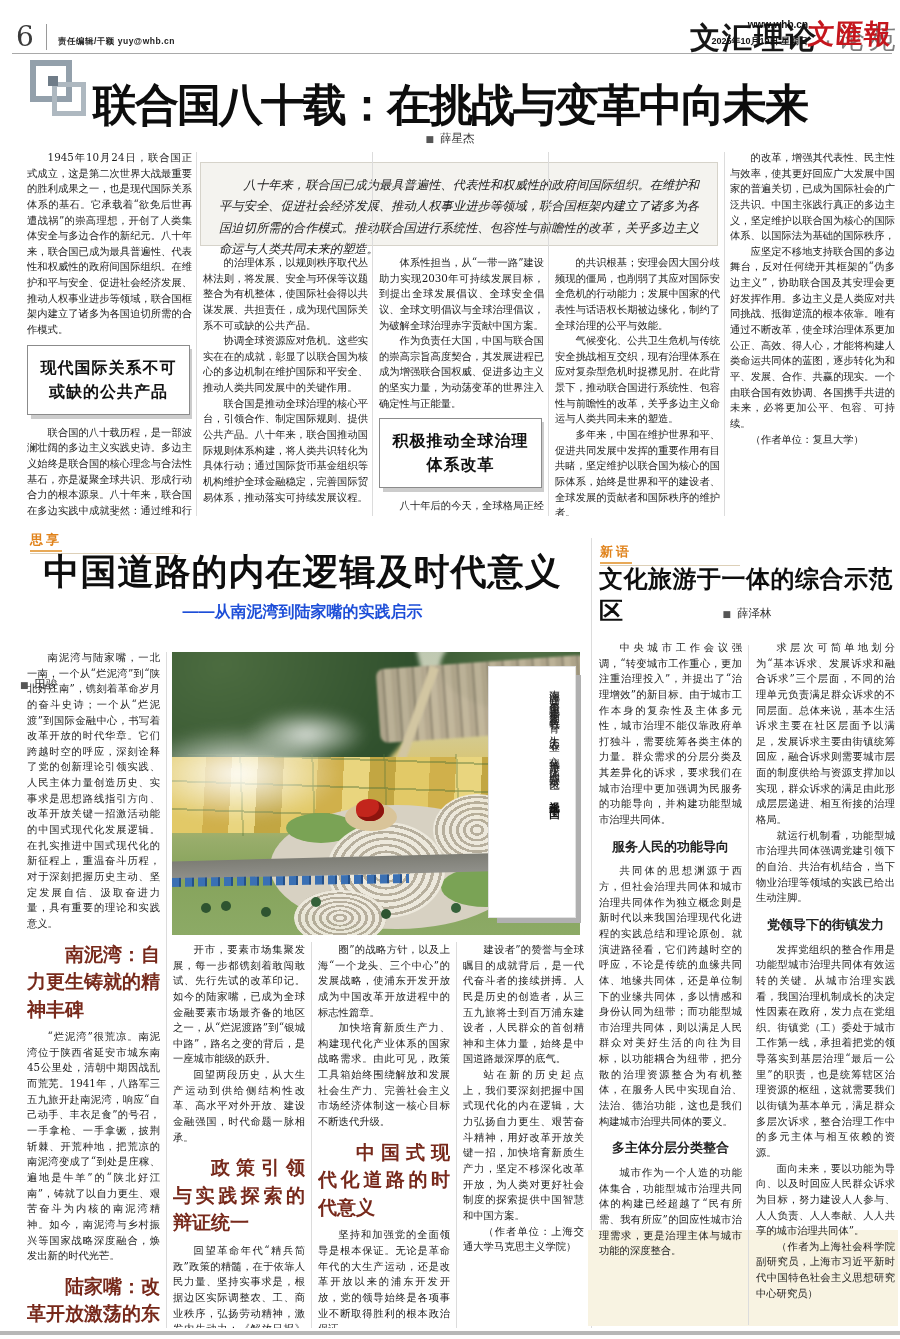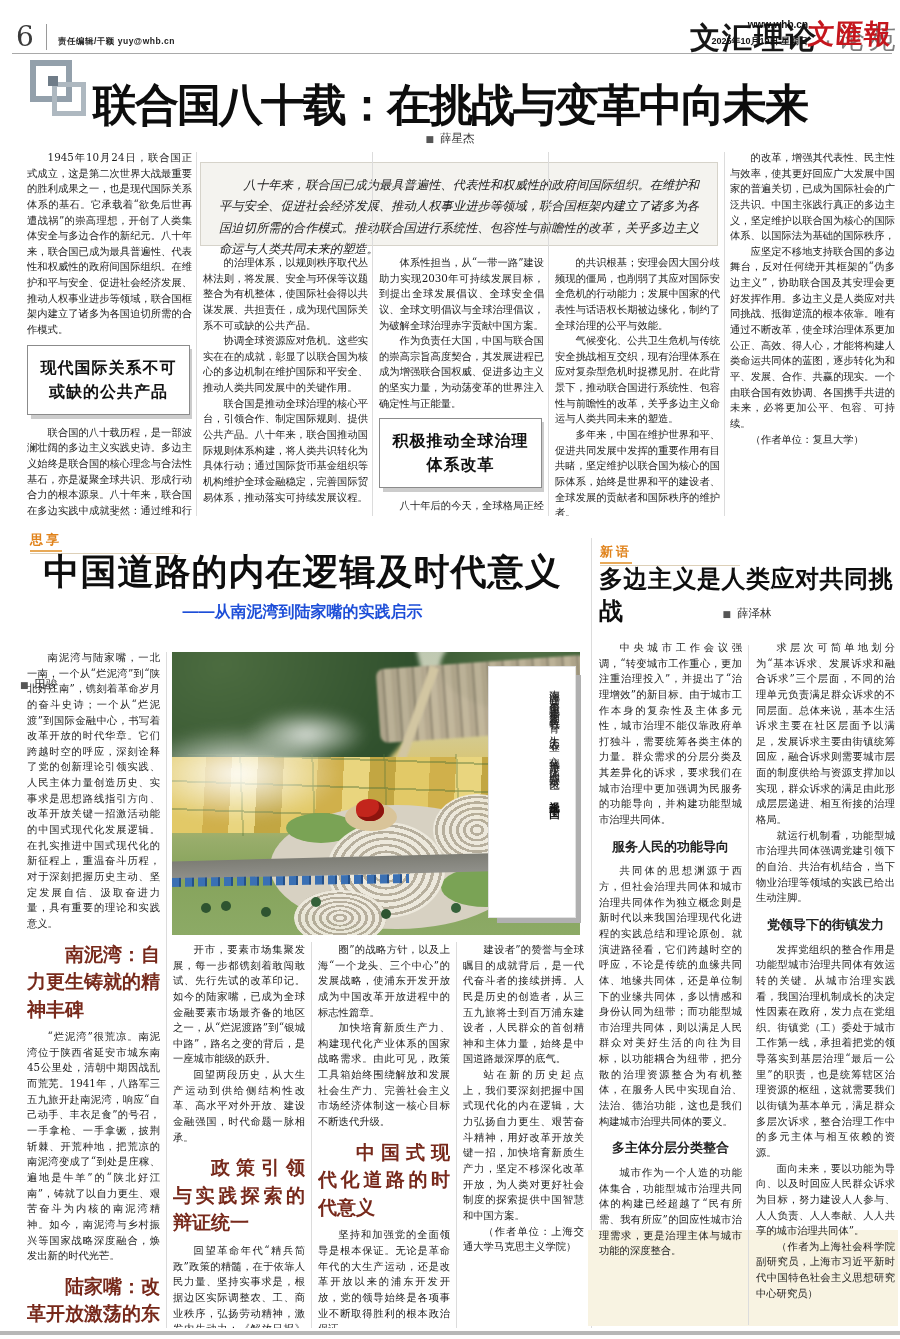--- a/index.html
+++ b/index.html
@@ -230,21 +230,21 @@
     <p>站在新的历史起点上，我们要深刻把握中国式现代化的内在逻辑，大力弘扬自力更生、艰苦奋斗精神，用好改革开放关键一招，加快培育新质生产力，坚定不移深化改革开放，为人类对更好社会制度的探索提供中国智慧和中国方案。</p>
     <p class="credit">（作者单位：上海交通大学马克思主义学院）</p>
   </div>
 
   <div class="vrule" style="left:591px;top:538px;height:790px"></div>
   <div class="cream"></div>
 
   <div class="tagrow" style="left:600px;top:542px;width:140px">
     <span class="tag">新语</span>
   </div>
-  <div class="a3-title">多边主义是人类应对共同挑战</div>
+  <div class="a3-title">文化旅游于一体的综合示范区</div>
   <div class="a3-byline byline">
     <span class="mk">■</span><span>薛泽林</span>
   </div>
 
   <div class="vrule" style="left:748px;top:645px;height:680px"></div>
 
   <div class="acol" style="left:599px;top:640px;width:143px;height:688px">
     <p>中央城市工作会议强调，“转变城市工作重心，更加注重治理投入”，并提出了“治理增效”的新目标。由于城市工作本身的复杂性及主体多元性，城市治理不能仅靠政府单打独斗，需要统筹各类主体的力量。群众需求的分层分类及其差异化的诉求，要求我们在城市治理中更加强调为民服务的功能导向，并构建功能型城市治理共同体。</p>
     <div class="sub3">服务人民的功能导向</div>
     <p>共同体的思想渊源于西方，但社会治理共同体和城市治理共同体作为独立概念则是新时代以来我国治理现代化进程的实践总结和理论原创。就演进路径看，它们跨越时空的呼应，不论是传统的血缘共同体、地缘共同体，还是单位制下的业缘共同体，多以情感和身份认同为纽带；而功能型城市治理共同体，则以满足人民群众对美好生活的向往为目标，以功能耦合为纽带，把分散的治理资源整合为有机整体，在服务人民中实现自治、法治、德治功能，这也是我们构建城市治理共同体的要义。</p>

